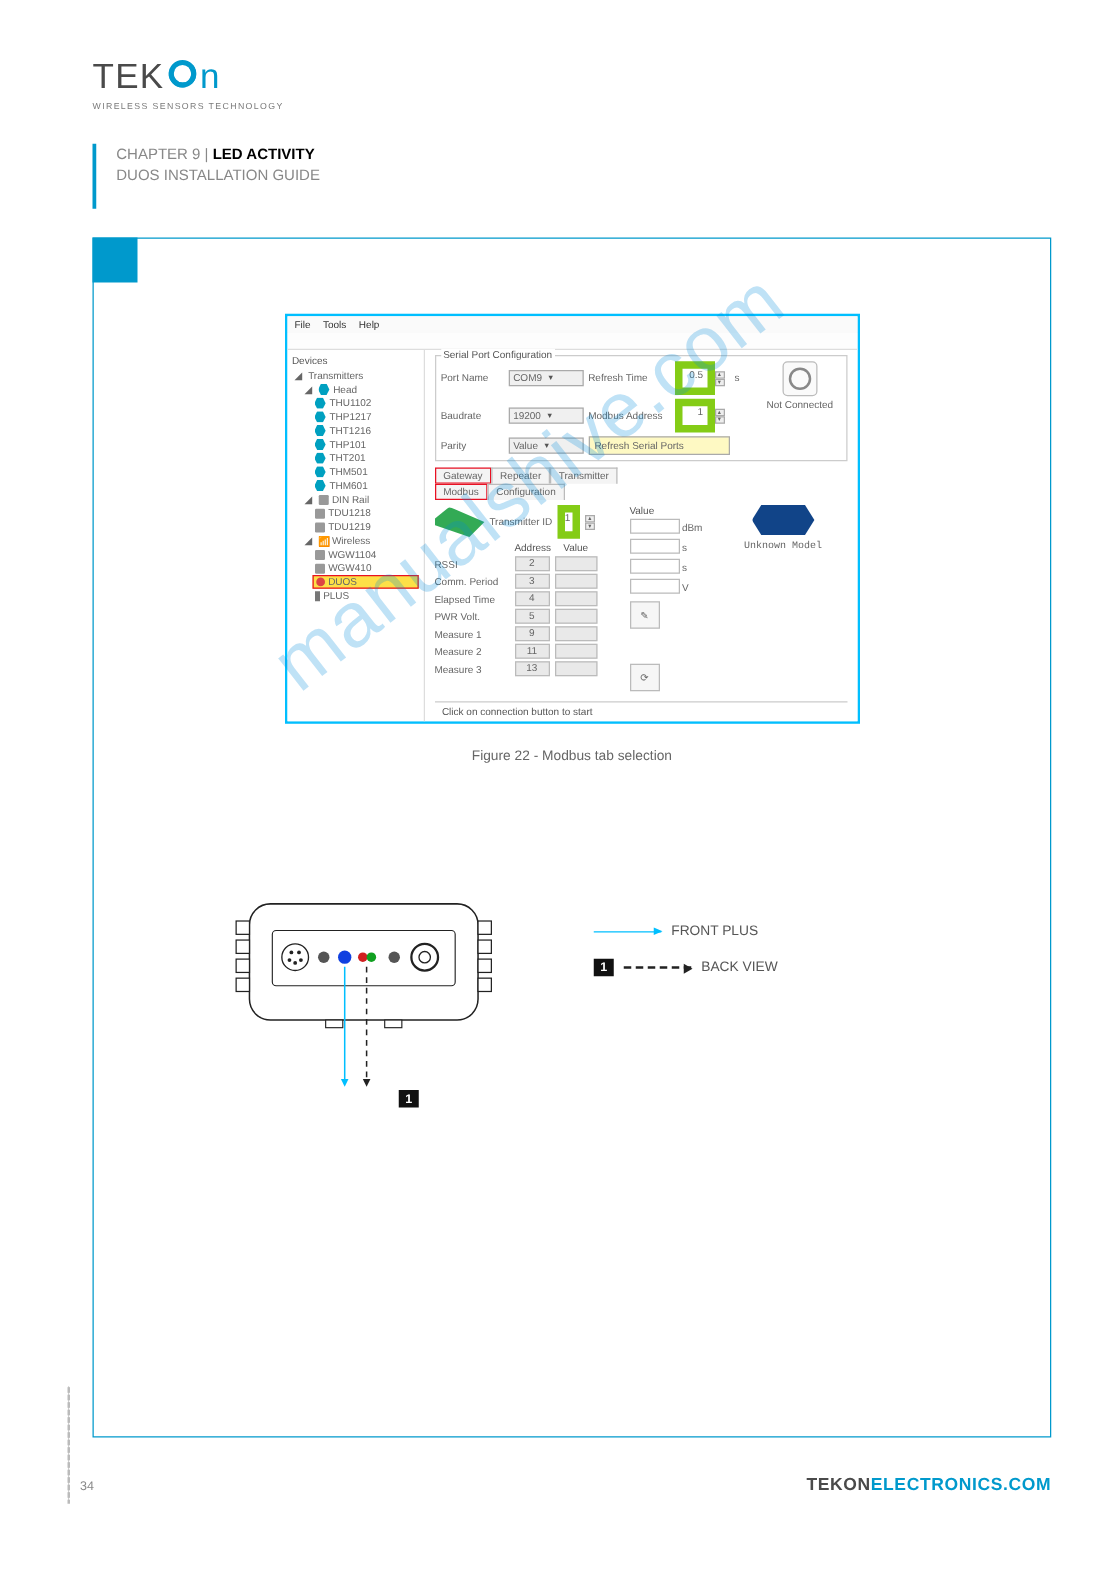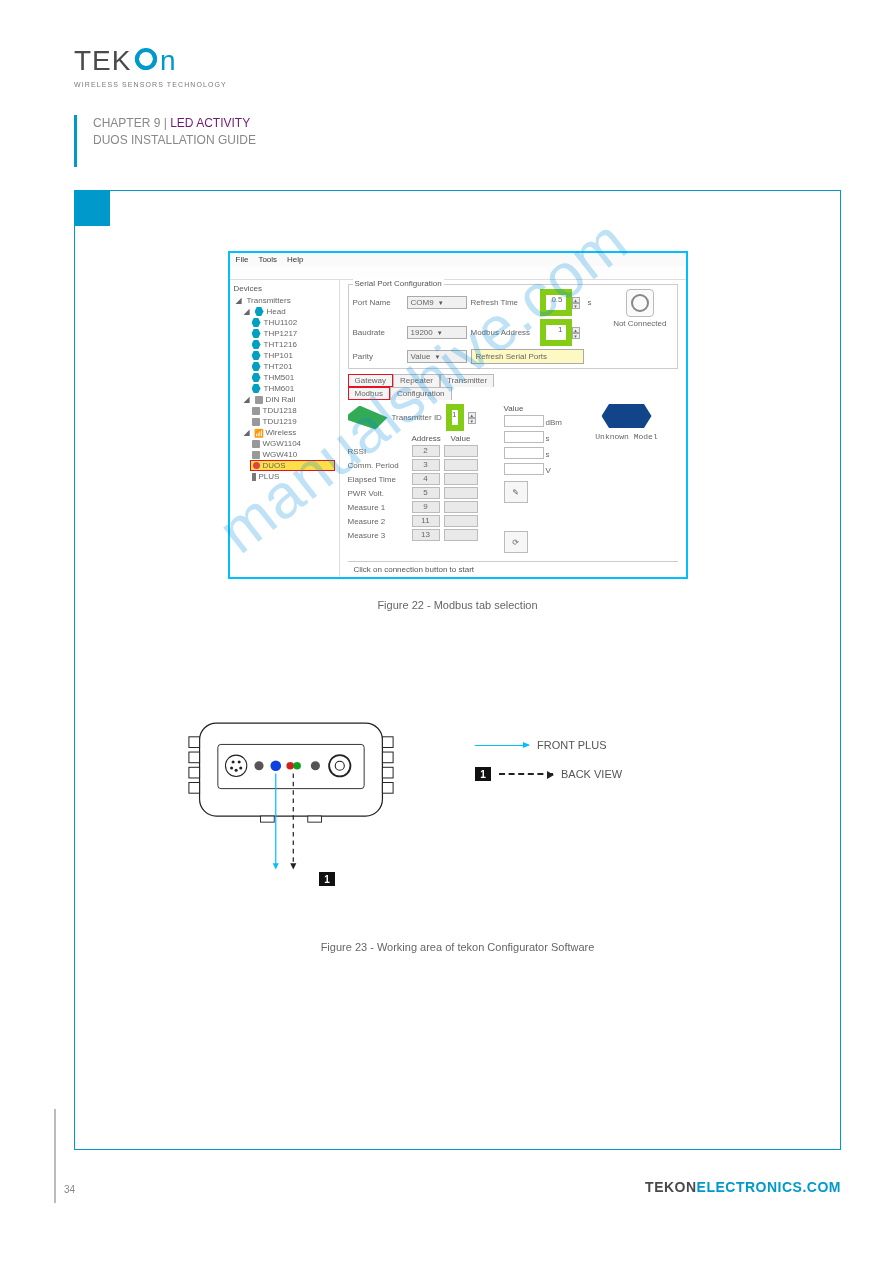--- a/index.html
+++ b/index.html
@@ -104,21 +104,21 @@
         </g>
         <text x="86" y="22" font-family="Arial" font-size="28" font-weight="300" fill="#0099cc">n</text>
       </svg>
     </div>
     <div class="tagline">WIRELESS SENSORS TECHNOLOGY</div>
   </div>
 
   <div class="chapter-bar">
     <div class="vbar"></div>
     <div>
-      <div class="chap-title"><span>CHAPTER 9</span> | <span style="color:#701a75;font-weight:400">LED ACTIVITY</span></div>
+      <div class="chap-title"><span>CHAPTER 9</span> | <span style="color:#000000;font-weight:700">LED ACTIVITY</span></div>
       <div class="chap-title">DUOS INSTALLATION GUIDE</div>
     </div>
   </div>
 
   <div class="content-box">
     <div class="top-block"></div>
 
     <div class="screenshot">
       <div class="menu-bar">
         <span>File</span>
@@ -396,21 +396,20 @@
         <span class="arrow-line"></span>
         <span>FRONT PLUS</span>
       </div>
       <div class="legend-row">
         <span class="num-box">1</span>
         <span class="dash-line"></span>
         <span>BACK VIEW</span>
       </div>
     </div>
 
-    <div class="figtext" style="top:750px;">Figure 23 - Working area of tekon Configurator Software</div>
   </div>
 
   <div class="vdots"></div>
   <div class="page-num">34</div>
   <div class="footer-url">
     <span class="c1">TEKON</span><span class="c2">ELECTRONICS.COM</span>
   </div>
 </div>
 
 </body></html>

